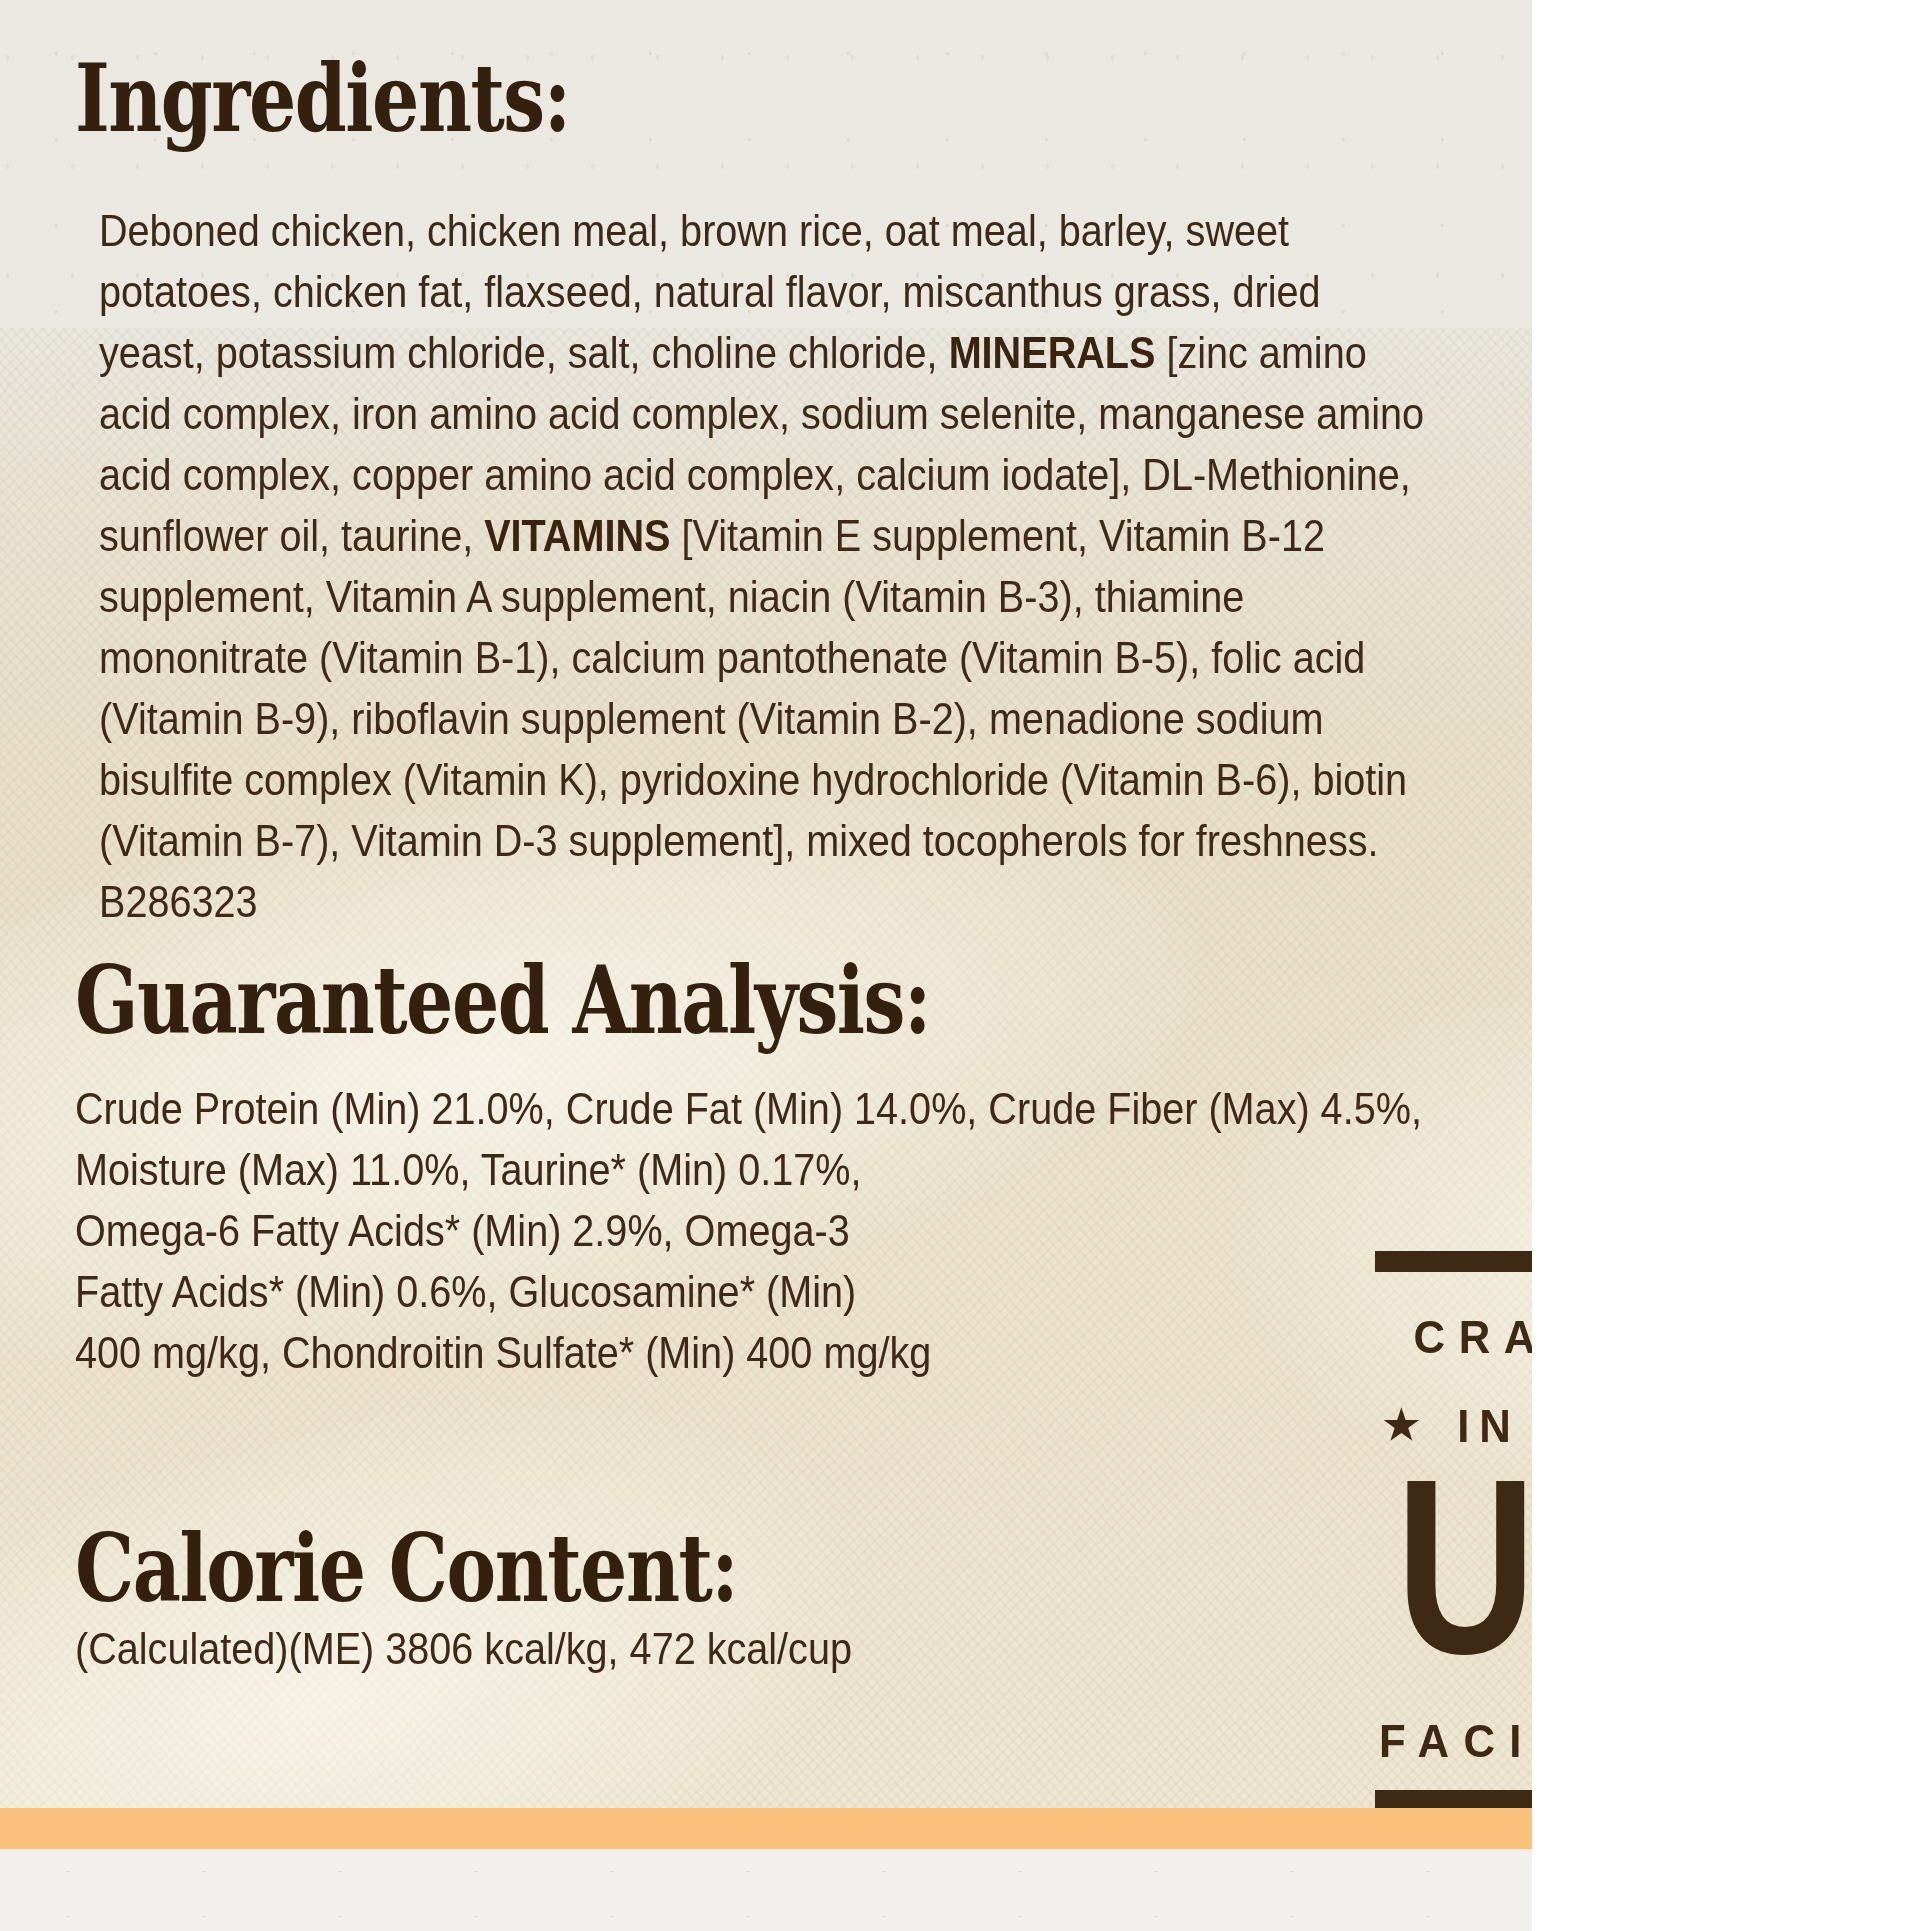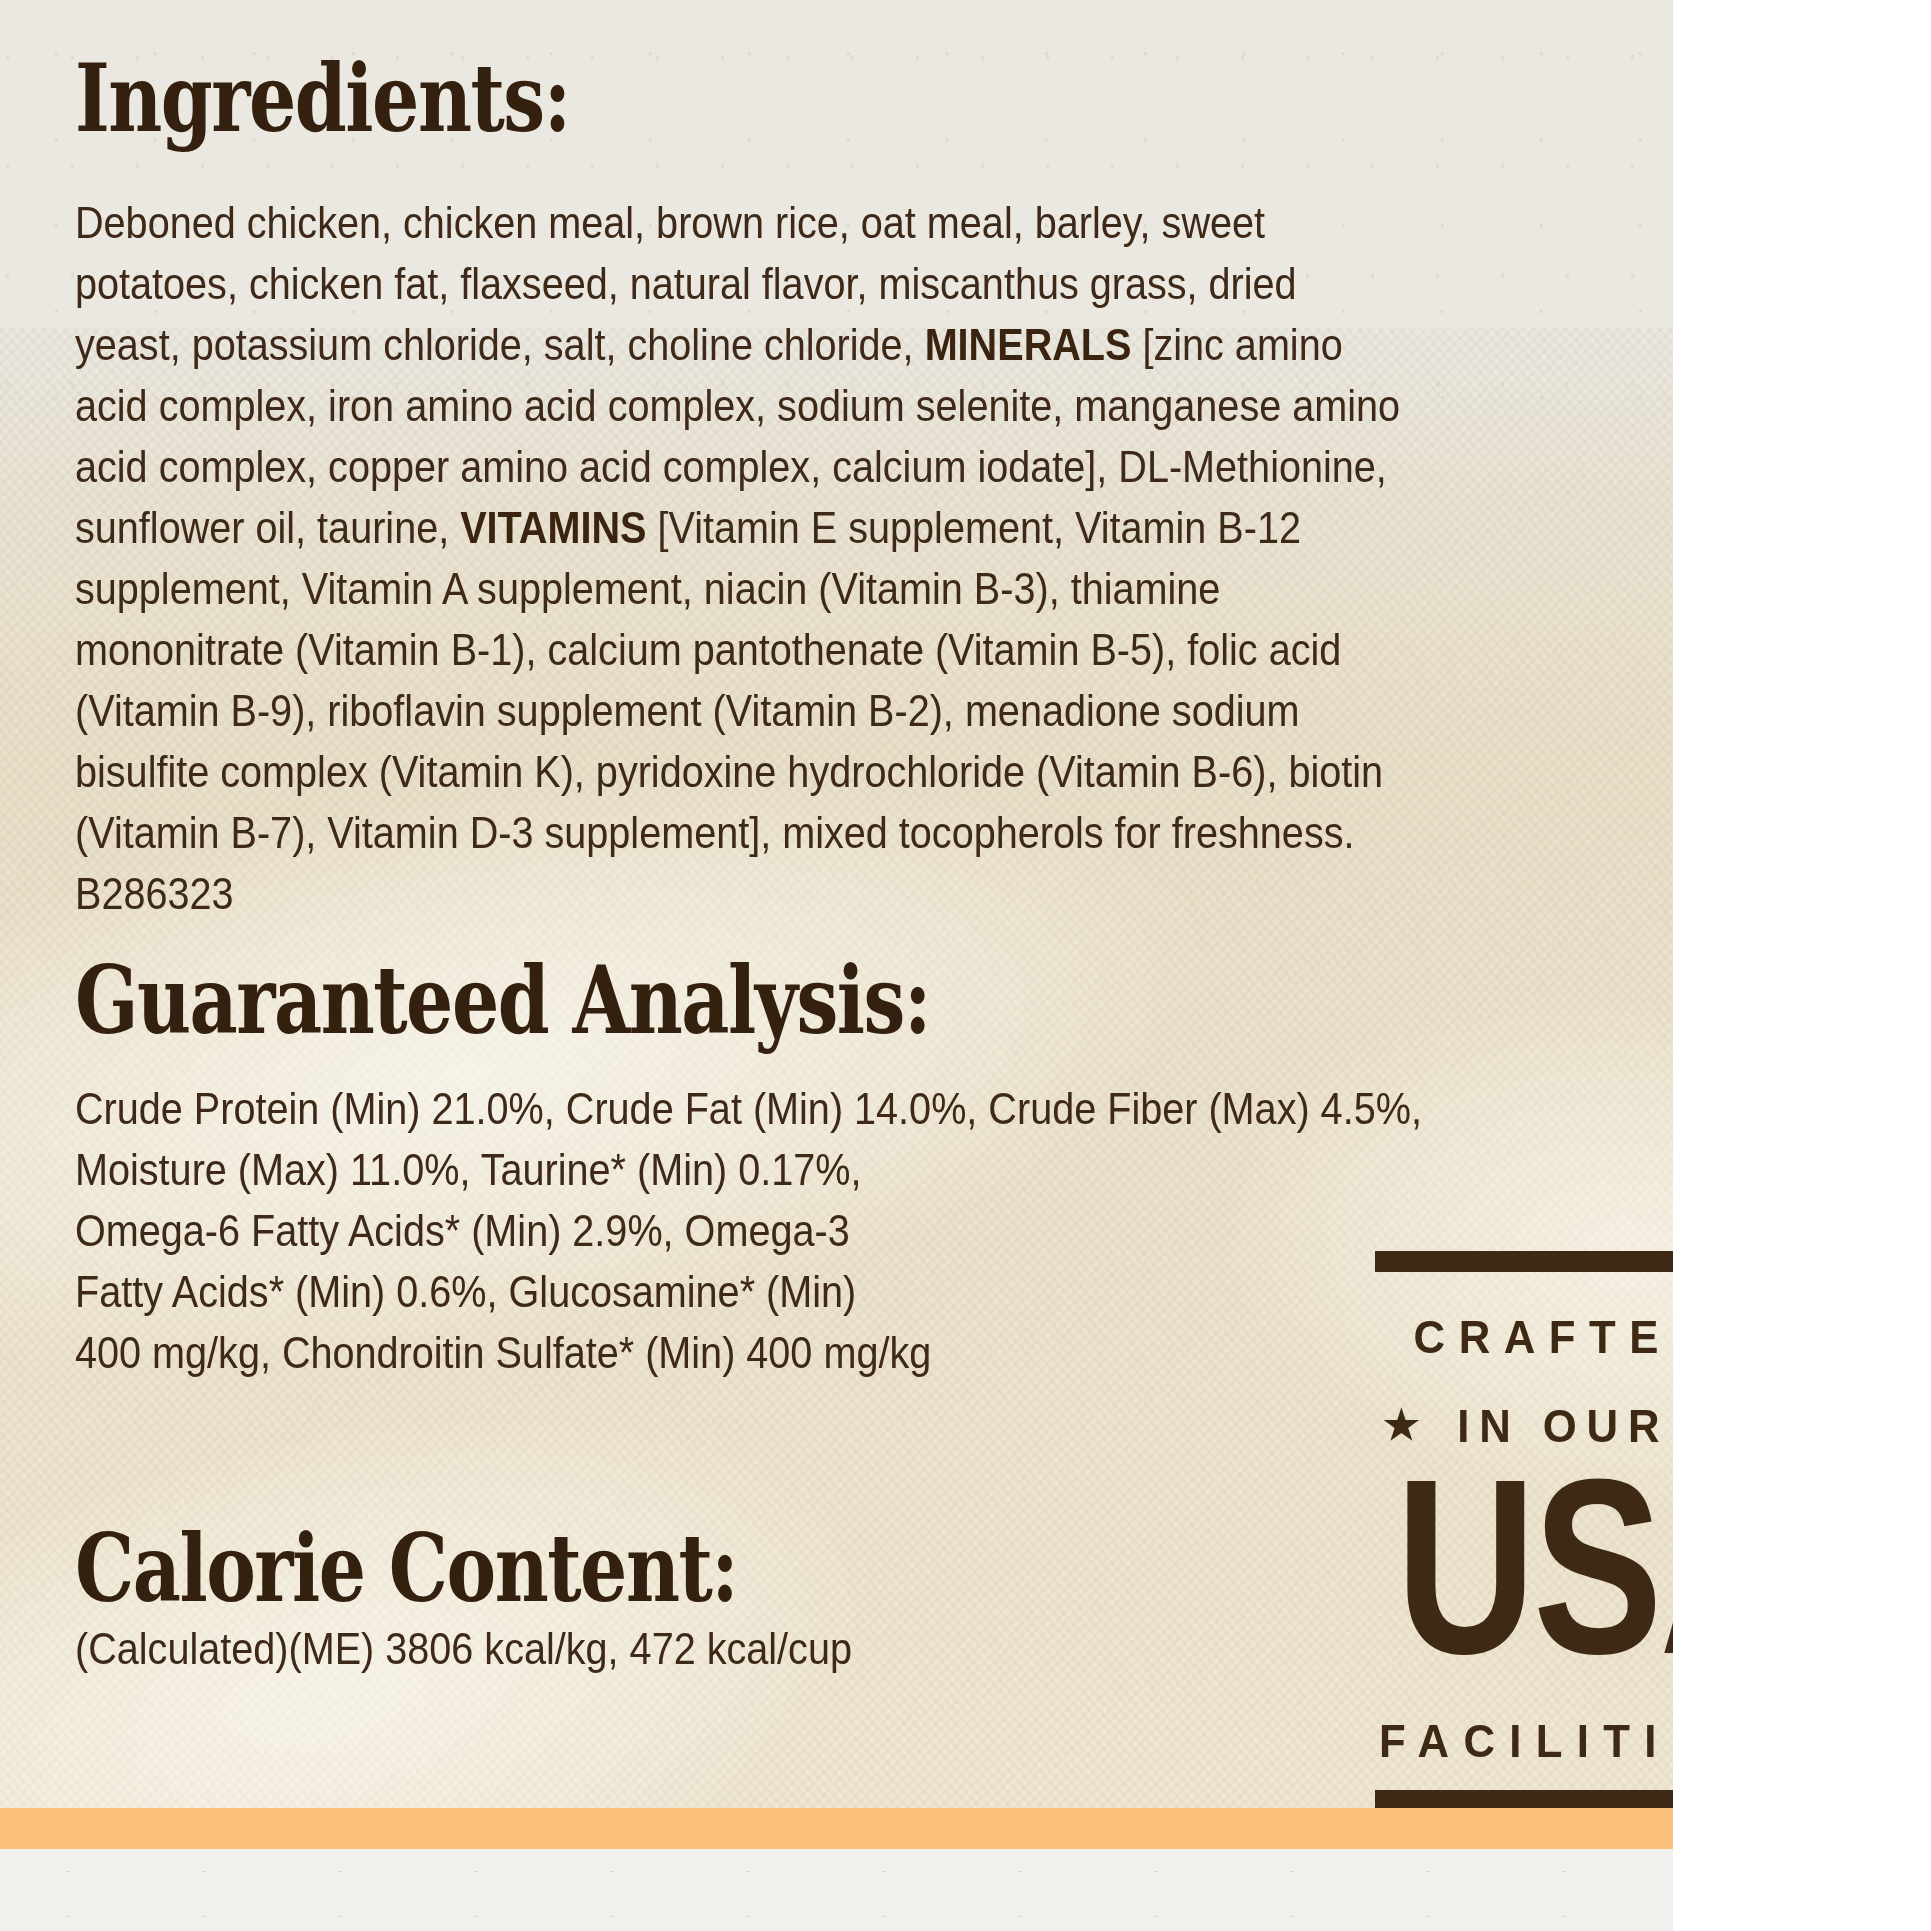--- a/index.html
+++ b/index.html
@@ -1,18 +1,18 @@
 <!DOCTYPE html>
 <html><head>
 <meta charset="utf-8">
 <style>
   html,body{margin:0;padding:0;}
   .page{
     position:relative;
-    width:1673px;height:1931px;
+    width:1532px;height:1931px;
     overflow:hidden;
     background-color:#eae8e1;
     background-image:
       radial-gradient(rgba(125,112,92,.14) 1.5px, transparent 2.1px),
       radial-gradient(rgba(125,112,92,.10) 1.3px, transparent 1.8px);
     background-size:99px 86px, 65px 109px;
     background-position:6.8px 10.6px, 40px 2.9px;
     font-family:"Liberation Sans", sans-serif;
     color:#3b2615;
   }
@@ -53,21 +53,21 @@
   #ga-heading{top:952px;}
   #cal-heading{top:1520px;}
   
   .lines{position:absolute;left:75px;}
   .line{
     font-size:44px;line-height:61px;white-space:nowrap;
     color:#3e2918;
     transform:scaleX(.90);transform-origin:0 0;
   }
   .line b{font-weight:bold;color:#3a2410;}
-  #ingredients-lines{top:192px;}
+  #ingredients-lines{top:200px;margin-left:24px;}
   #ga-lines{top:1078px;}
   #cal-lines{top:1618px;}
   .footnote-lines{position:absolute;left:75px;top:1386px;}
   .footnote-lines .line{font-size:37px;line-height:51px;}
   
   .usa-badge{position:absolute;left:1350px;top:1203px;width:417px;height:570px;color:#3e2a14;margin-top:48px;}
   .badge-rule{position:absolute;left:25px;width:367px;height:21px;background:#3e2a14;}
   .rule-top{top:0;}
   .rule-bottom{top:539px;}
   .b-crafted{

